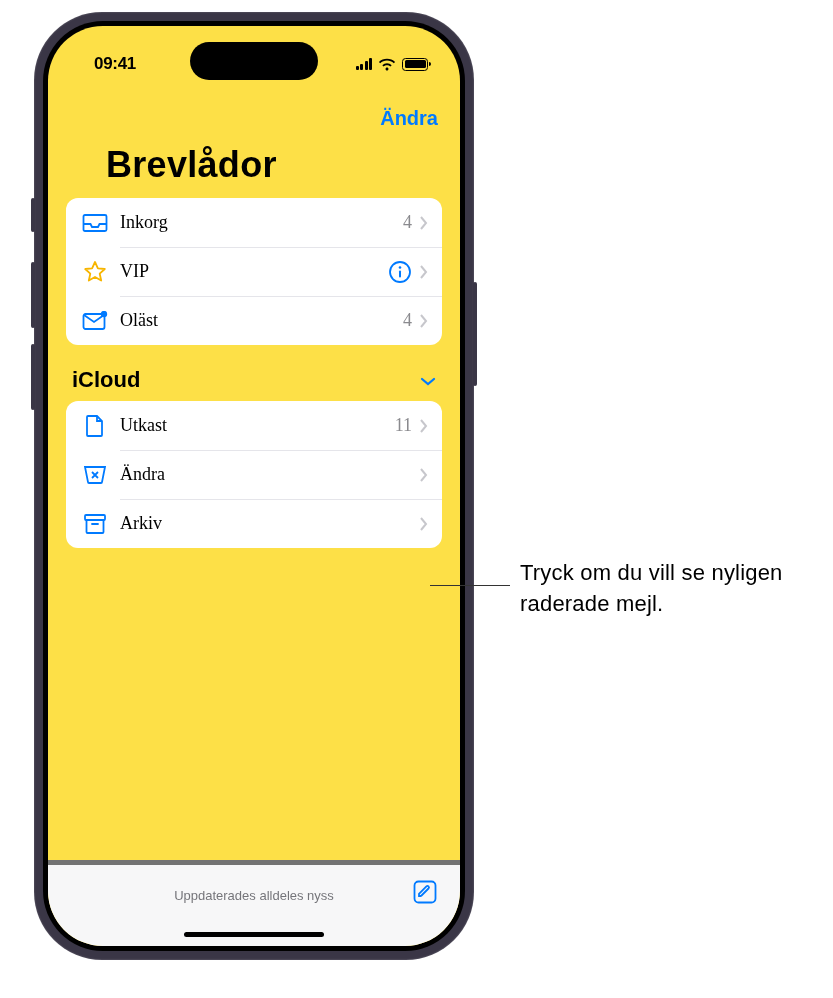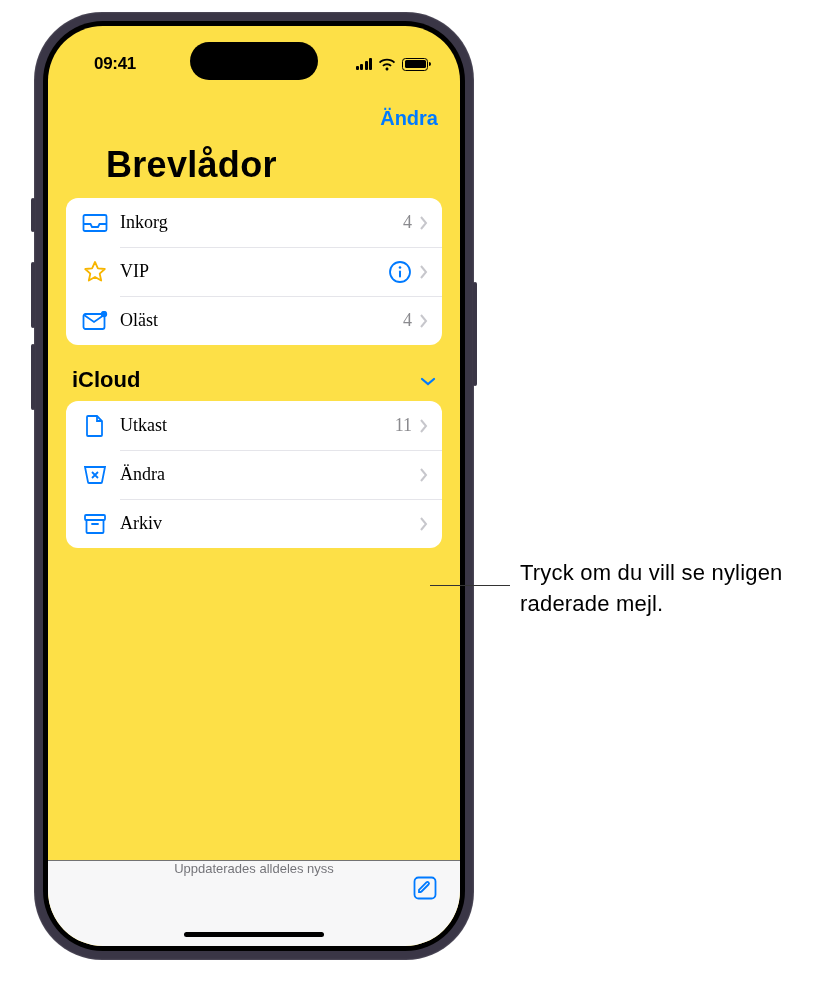--- a/index.html
+++ b/index.html
@@ -174,22 +174,23 @@
     font-weight: 700;
     color: #000;
   }
   .sec-chev { color: #007aff; }
 
   .toolbar {
     position: absolute;
     bottom: 0; left: 0; right: 0;
     height: 86px;
     background: #f7f7f8;
-    border-top: 1px solid #737373;
-    display: flex;
+    border-top: 5px solid #737373;
+    display: flex;
+    align-items: center;
     justify-content: center;
     padding-bottom: 20px;
   }
   .toolbar-status {
     font-size: 13px;
     color: #3c3c43;
     opacity: 0.7;
   }
   .compose {
     position: absolute;

